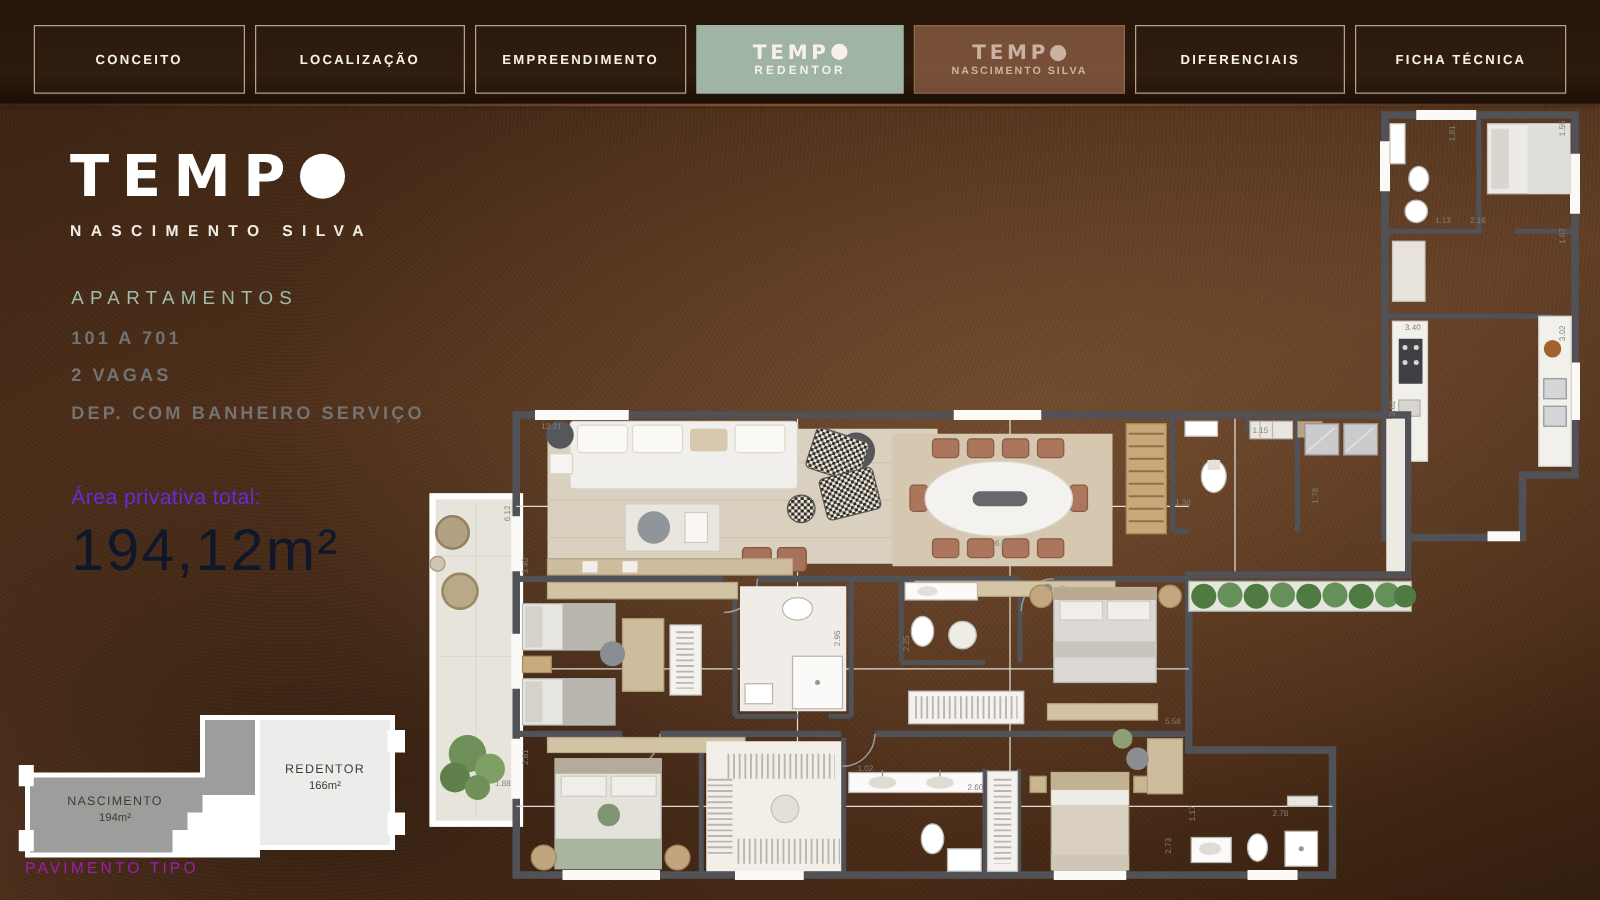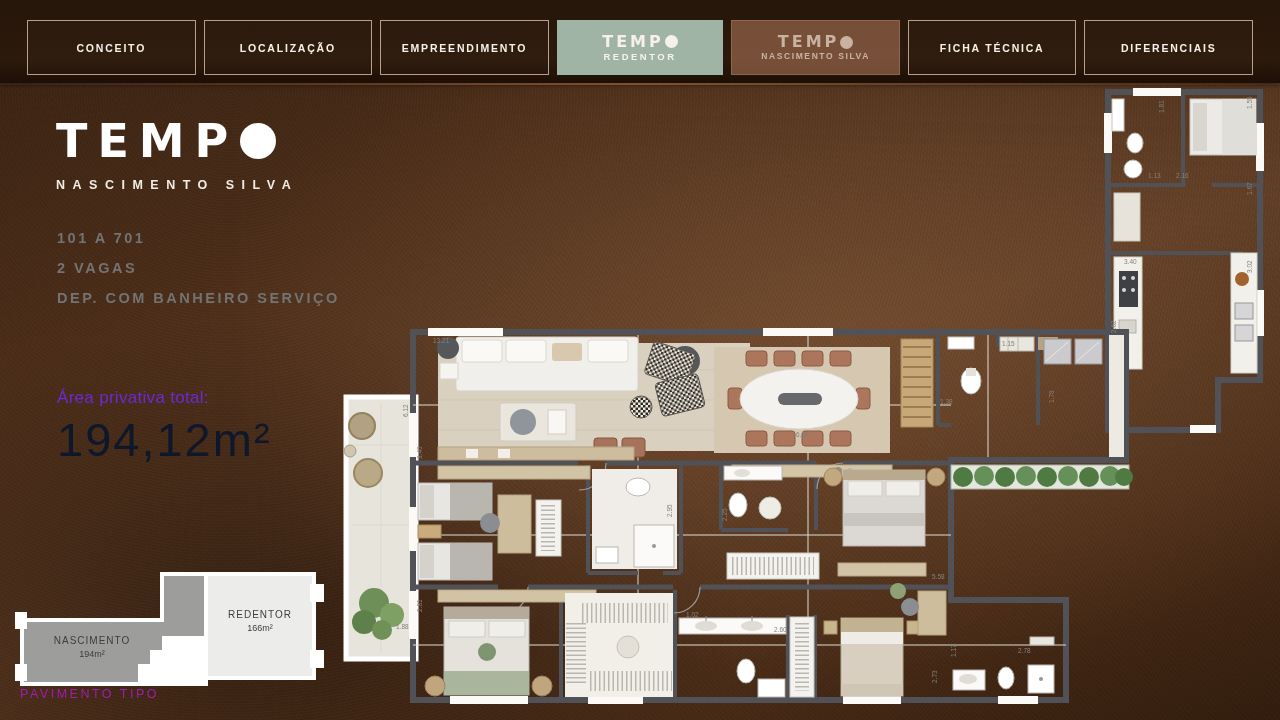--- a/index.html
+++ b/index.html
@@ -82,37 +82,38 @@
       <span class="sub">REDENTOR</span>
     </div>
     <div class="tab dim">
       <span class="tempo-mini">
           <span>TEMP</span>
           <span class="dot"></span>
         </span>
       <span class="sub">NASCIMENTO SILVA</span>
     </div>
     <div class="tab">
-        <span>FICHA TÉCNICA</span>
+        <span>DIFERENCIAIS</span>
       </div>
     <div class="tab">
-        <span>DIFERENCIAIS</span>
+        <span>FICHA TÉCNICA</span>
       </div>
   </div>
 </div>
 
 <div class="logo">
   <div class="word">
       <span>TEMP</span>
       <span class="dot"></span>
     </div>
   <div class="sub">NASCIMENTO SILVA</div>
 </div>
 
 <div class="apt">
+  <div class="head">APARTAMENTOS</div>
   <div class="line">101 A 701</div>
   <div class="line">2 VAGAS</div>
   <div class="line">DEP. COM BANHEIRO SERVIÇO</div>
 </div>
 
 <div class="area">
   <div class="lbl">Área privativa total:</div>
   <div class="val">194,12m²</div>
 </div>
 

